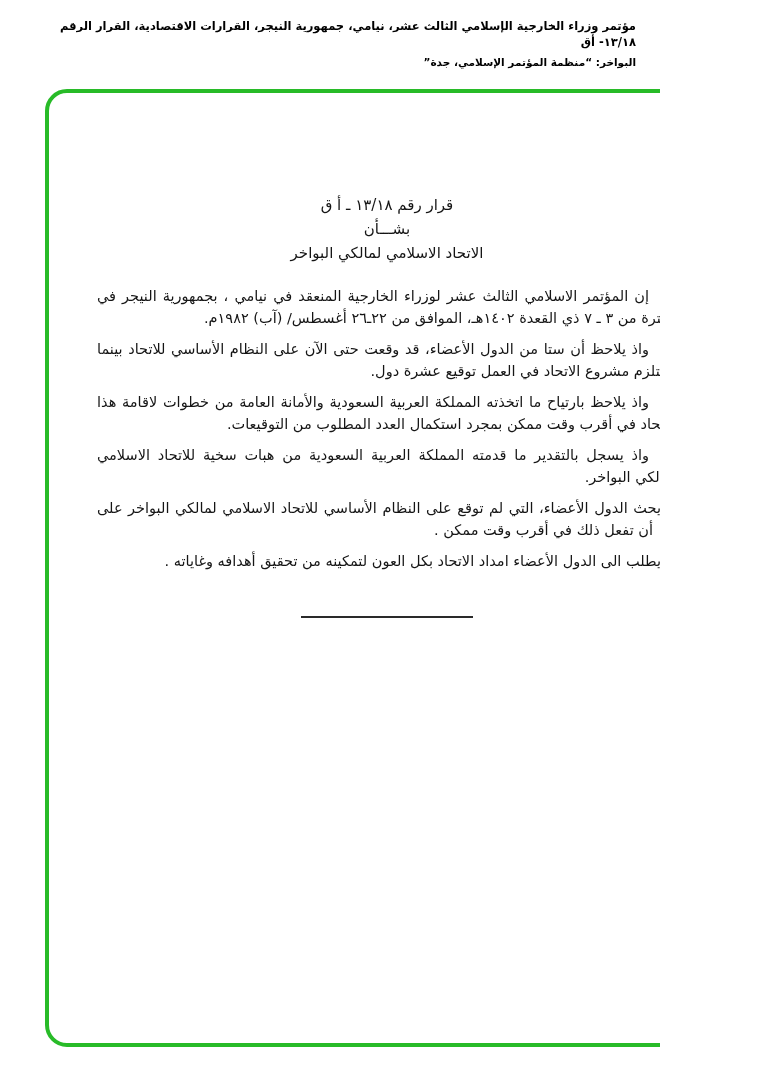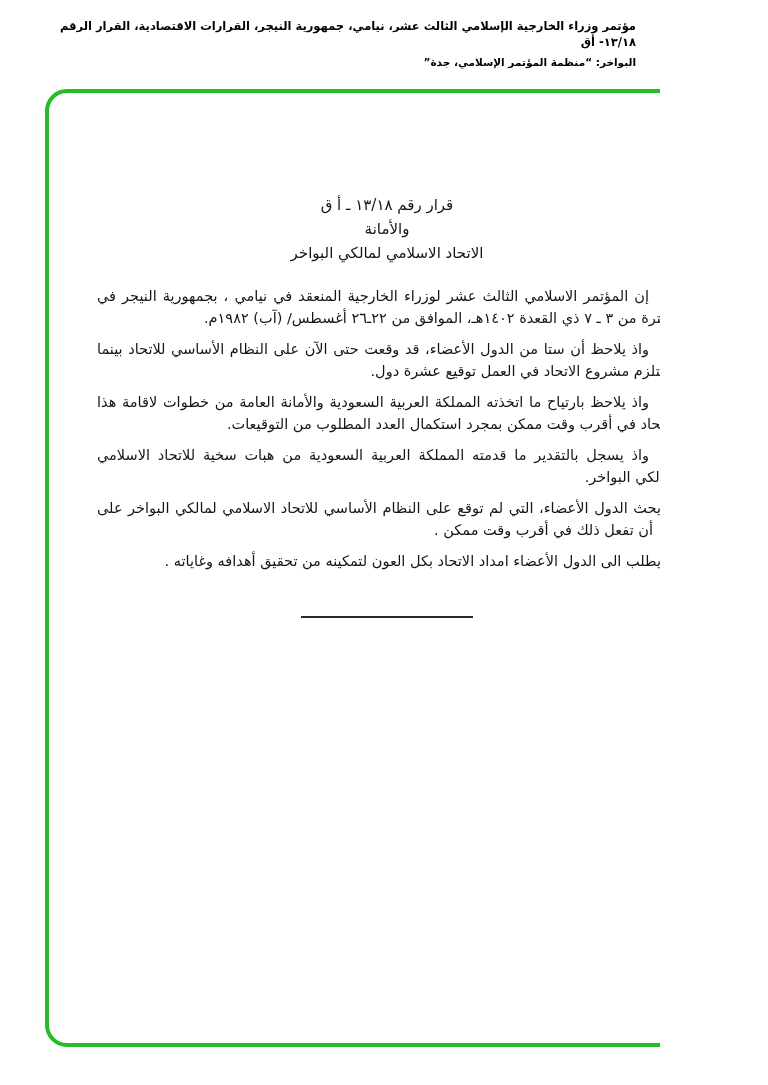--- a/index.html
+++ b/index.html
@@ -100,21 +100,21 @@
   <div class="doc-header">
     <div class="h-line1">مؤتمر وزراء الخارجية الإسلامي الثالث عشر، نيامي، جمهورية النيجر، القرارات الاقتصادية، القرار الرقم ١٣/١٨- أق</div>
     <div class="h-line2">البواخر:  “منظمة المؤتمر الإسلامي، جدة”</div>
   </div>
 
   <div class="annotation-box">
     <div class="doc-content">
 
       <div class="doc-title">
         <div>قرار رقم ١٣/١٨ ـ أ ق</div>
-        <div>والأمانة</div>
+        <div>بشـــأن</div>
         <div>الاتحاد الاسلامي لمالكي البواخر</div>
       </div>
 
       <div class="doc-body">
         <p>إن المؤتمر الاسلامي الثالث عشر لوزراء الخارجية المنعقد في نيامي ، بجمهورية النيجر في الفترة من ٣ ـ ٧ ذي القعدة ١٤٠٢هـ، الموافق من ٢٢ـ٢٦ أغسطس/ (آب) ١٩٨٢م.</p>
         <p>واذ يلاحظ أن ستا من الدول الأعضاء، قد وقعت حتى الآن على النظام الأساسي للاتحاد بينما يستلزم مشروع الاتحاد في العمل توقيع عشرة دول.</p>
         <p>واذ يلاحظ بارتياح ما اتخذته المملكة العربية السعودية والأمانة العامة من خطوات لاقامة هذا الاتحاد في أقرب وقت ممكن بمجرد استكمال العدد المطلوب من التوقيعات.</p>
         <p>واذ يسجل بالتقدير ما قدمته المملكة العربية السعودية من هبات سخية للاتحاد الاسلامي لمالكي البواخر.</p>
 
         <div class="list-item">

